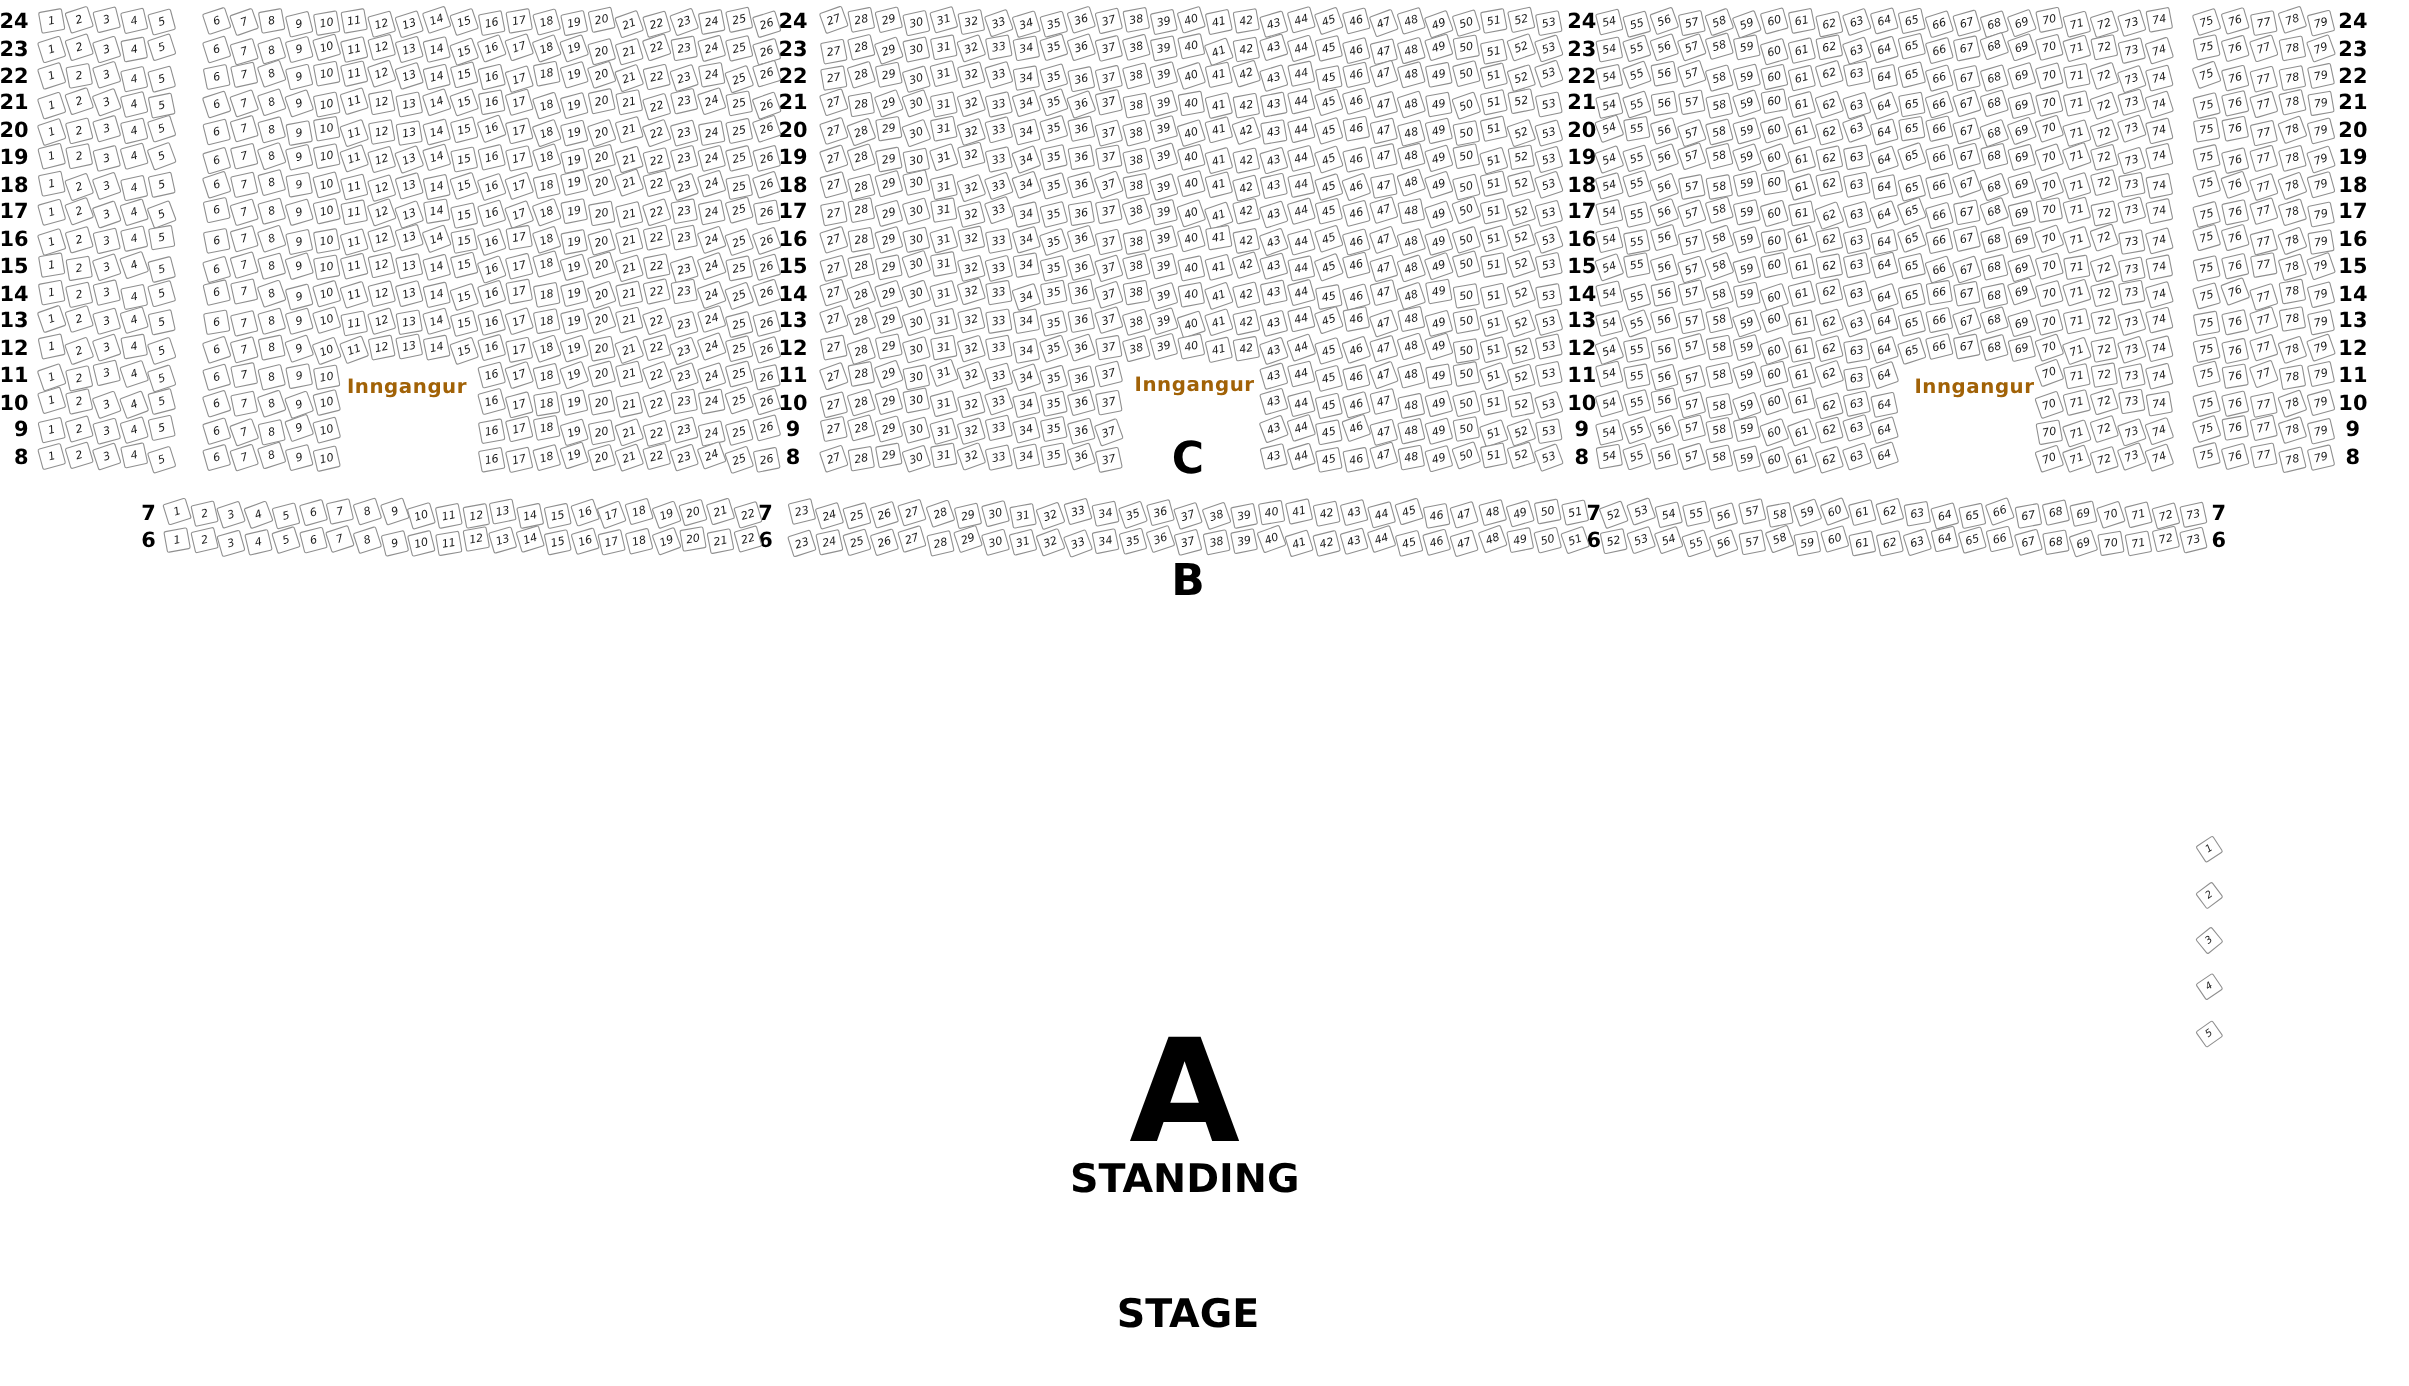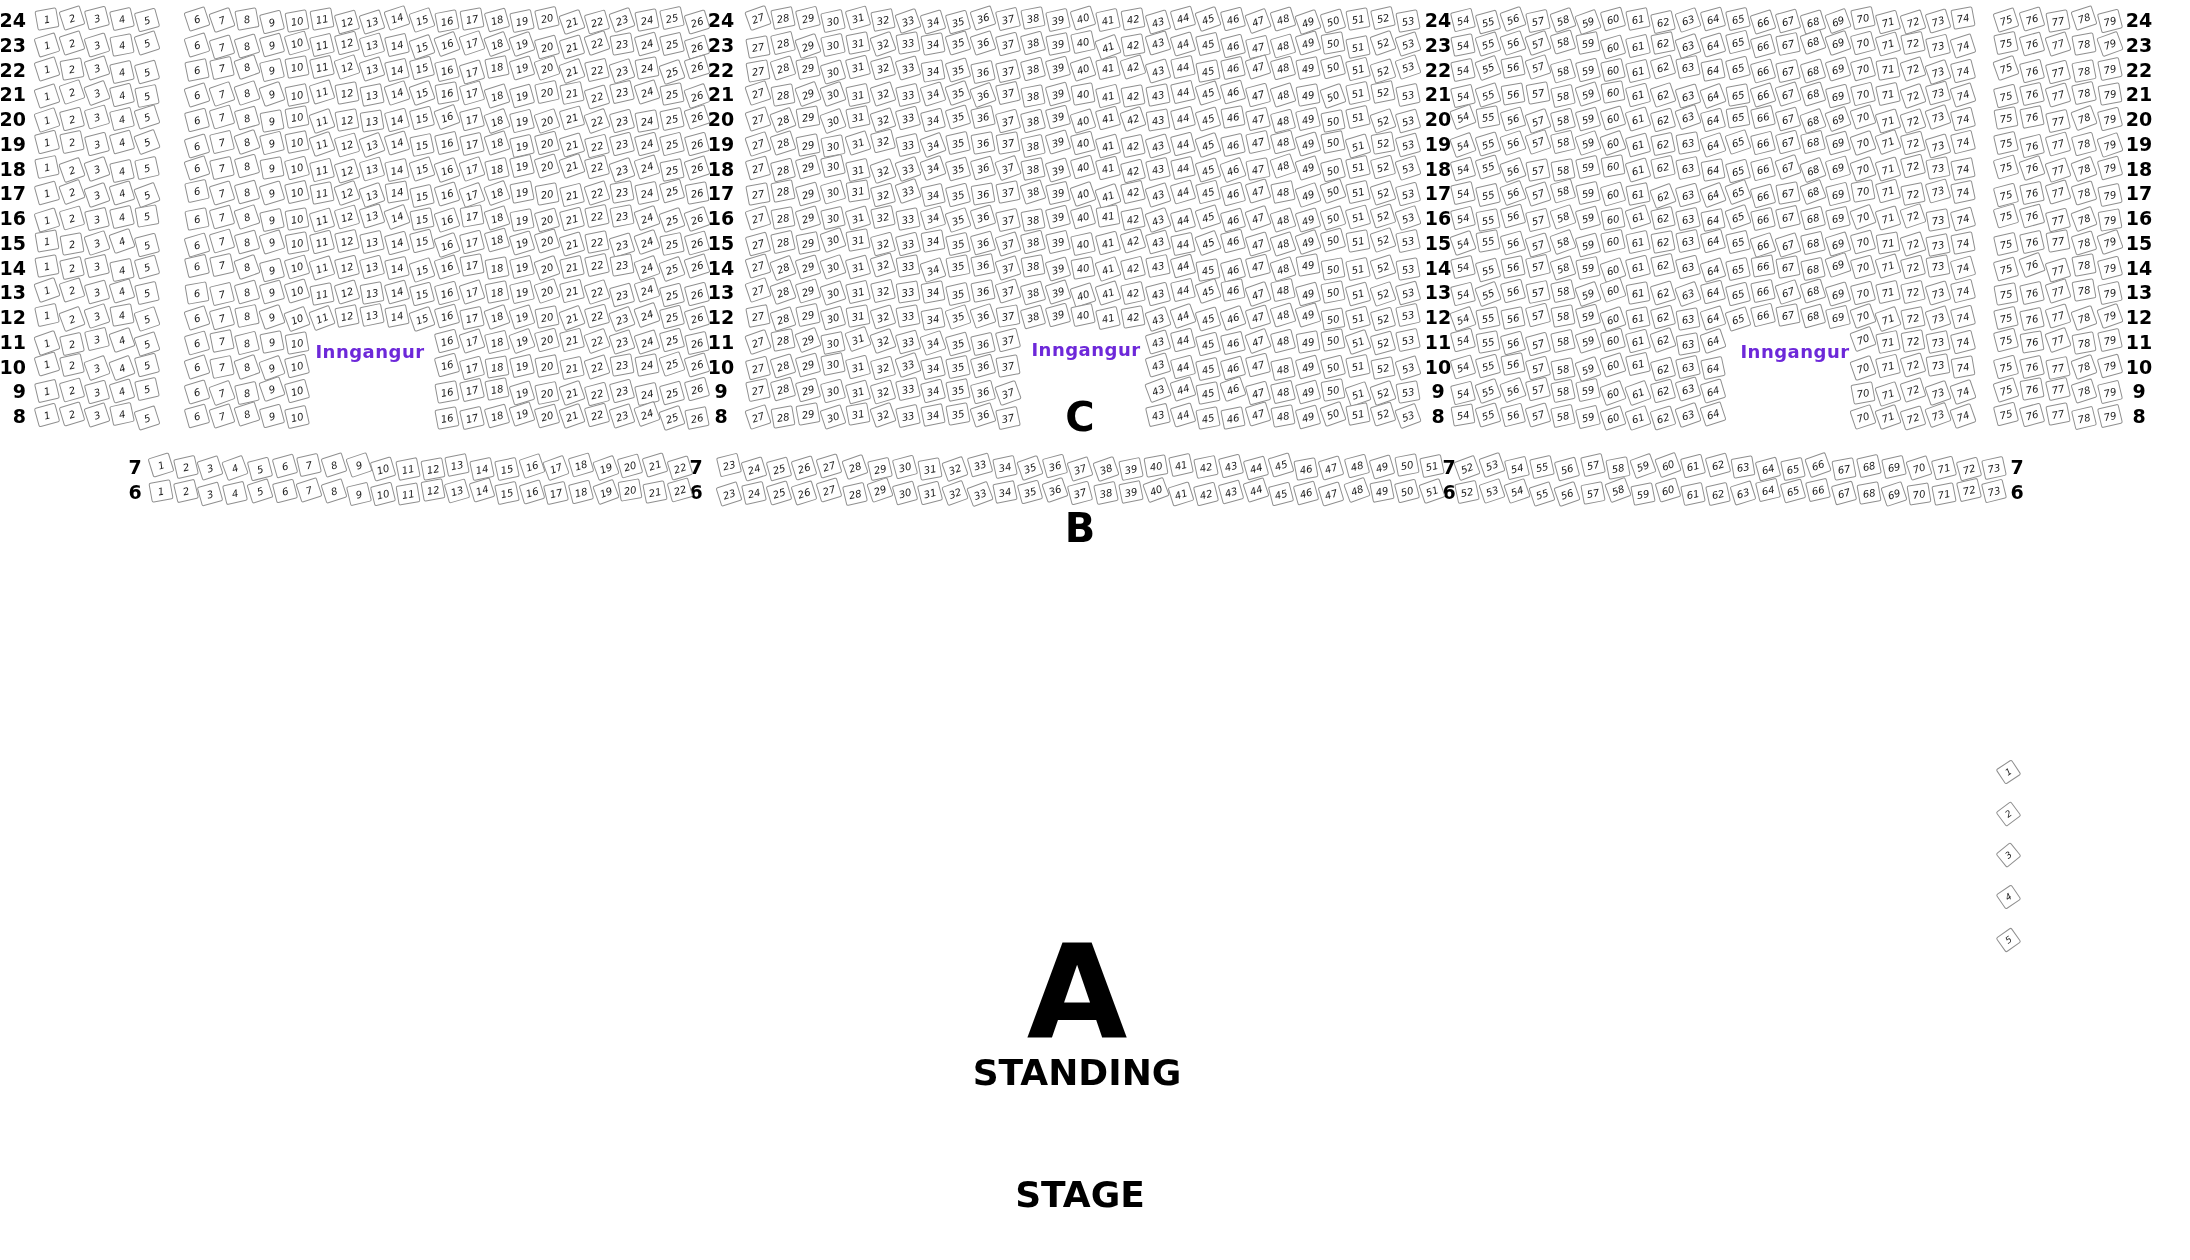--- a/index.html
+++ b/index.html
@@ -14,21 +14,21 @@
     font:italic 10px "DejaVu Sans",sans-serif;color:#1a1a1a;
     cursor:pointer;
   }
   .seat.side{width:19px;height:18px;font-size:9px;}
   .rowlab{
     position:absolute;font-weight:bold;font-size:19px;color:#000;
     transform:translate(-50%,-50%);white-space:nowrap;line-height:1;
   }
   .rowlab.right{transform:translate(-100%,-50%);}
   .entrance{
-    position:absolute;font-weight:bold;font-size:18px;color:#6d28d9;
+    position:absolute;font-weight:bold;font-size:18px;color:#a16207;
     transform:translate(-50%,-50%);white-space:nowrap;letter-spacing:.5px;line-height:1;
   }
   .biglabel{
     position:absolute;font-weight:bold;color:#000;
     transform:translate(-50%,-50%);line-height:1;white-space:nowrap;
   }
   #label-c{left:1080px;top:417px;font-size:40px;}
   #label-b{left:1080px;top:528px;font-size:40px;}
   #label-a{left:1077px;top:992px;font-size:130px;}
   #label-standing{left:1077px;top:1073px;font-size:36px;}

